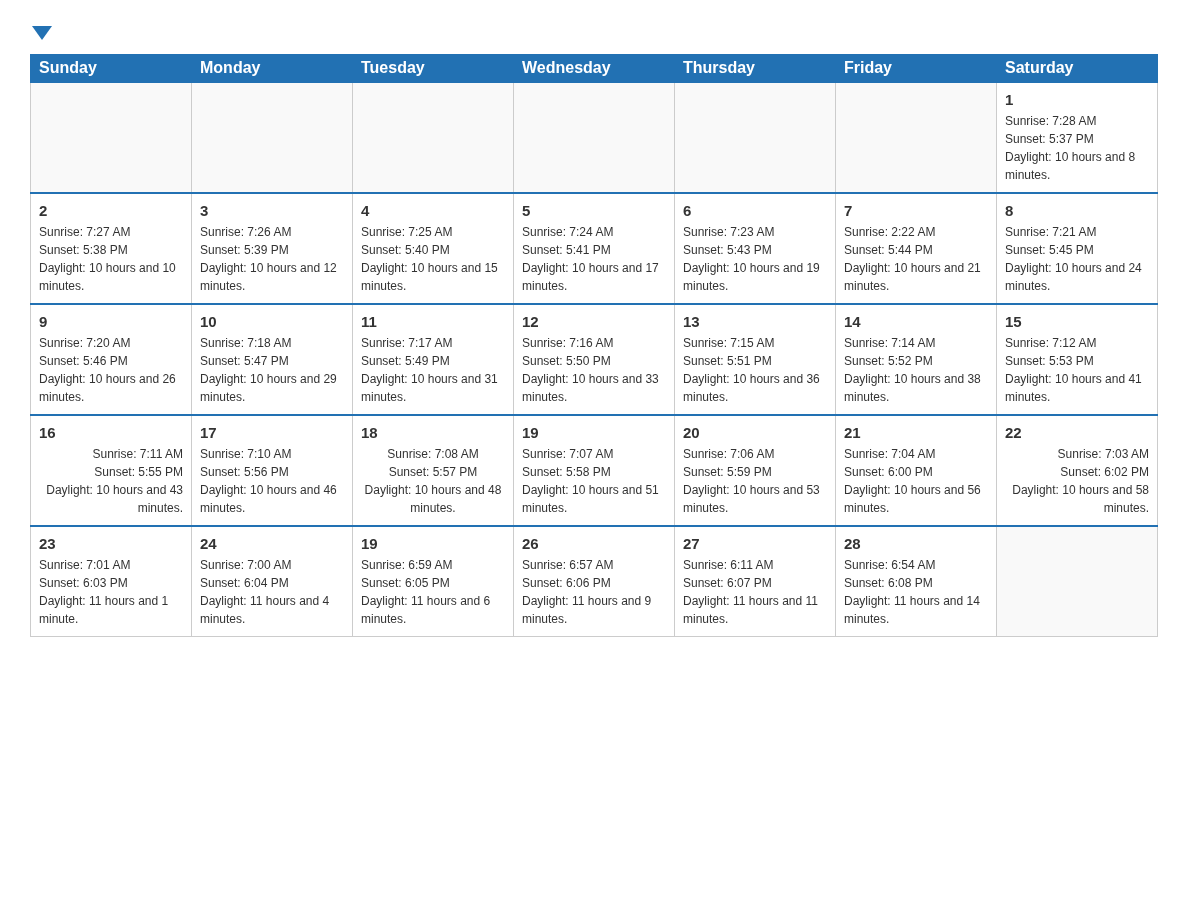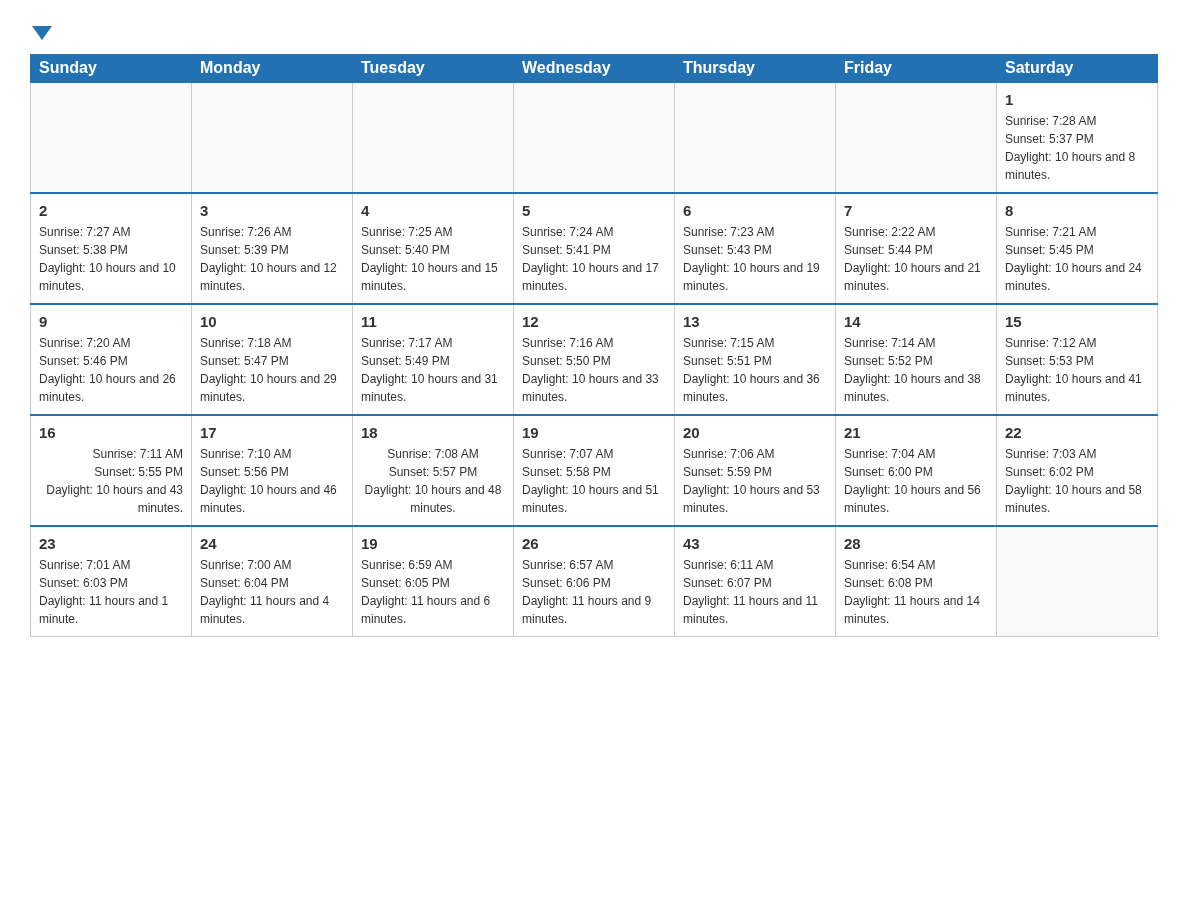--- a/index.html
+++ b/index.html
@@ -255,21 +255,21 @@
 Daylight: 10 hours and 53 minutes.</div>
         </td>
         <td>
           <span class="day-number">21</span>
           <div class="day-info" style="white-space: pre-line;">Sunrise: 7:04 AM
 Sunset: 6:00 PM
 Daylight: 10 hours and 56 minutes.</div>
         </td>
         <td>
           <span class="day-number">22</span>
-          <div class="day-info" style="white-space: pre-line;">Sunrise: 7:03 AM
+          <div class="day-info" style="white-space: pre-line; text-align: right;">Sunrise: 7:03 AM
 Sunset: 6:02 PM
 Daylight: 10 hours and 58 minutes.</div>
         </td>
       </tr>
       <tr>
         <td>
           <span class="day-number">23</span>
           <div class="day-info" style="white-space: pre-line;">Sunrise: 7:01 AM
 Sunset: 6:03 PM
 Daylight: 11 hours and 1 minute.</div>
@@ -286,21 +286,21 @@
 Sunset: 6:05 PM
 Daylight: 11 hours and 6 minutes.</div>
         </td>
         <td>
           <span class="day-number">26</span>
           <div class="day-info" style="white-space: pre-line;">Sunrise: 6:57 AM
 Sunset: 6:06 PM
 Daylight: 11 hours and 9 minutes.</div>
         </td>
         <td>
-          <span class="day-number">43</span>
+          <span class="day-number">27</span>
           <div class="day-info" style="white-space: pre-line;">Sunrise: 6:11 AM
 Sunset: 6:07 PM
 Daylight: 11 hours and 11 minutes.</div>
         </td>
         <td>
           <span class="day-number">28</span>
           <div class="day-info" style="white-space: pre-line;">Sunrise: 6:54 AM
 Sunset: 6:08 PM
 Daylight: 11 hours and 14 minutes.</div>
         </td>

